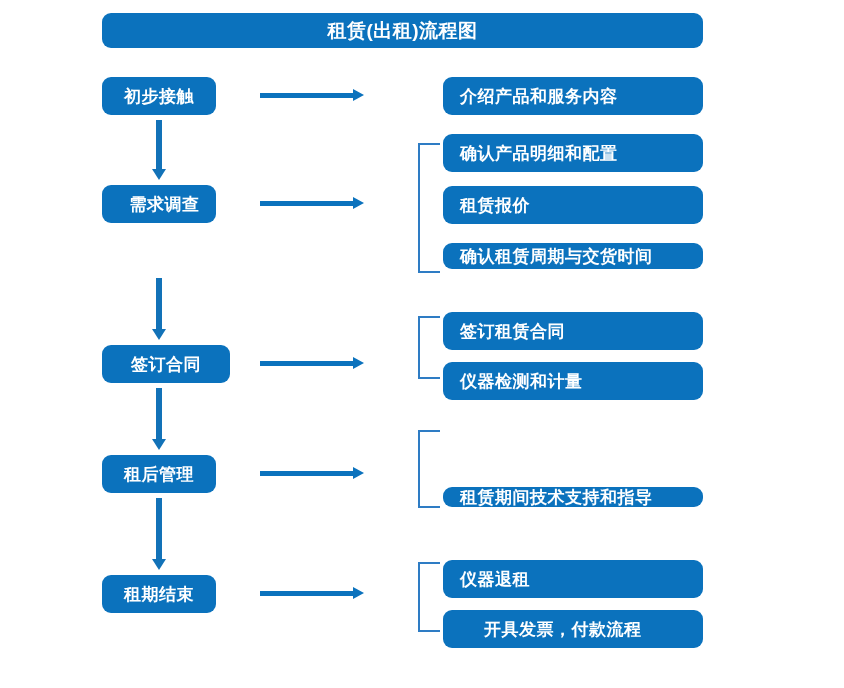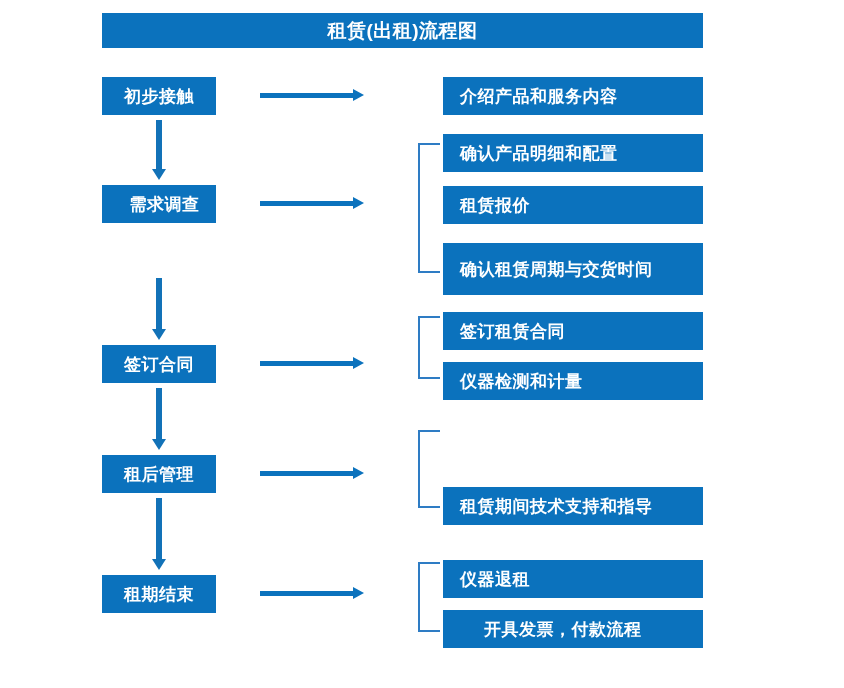--- a/index.html
+++ b/index.html
@@ -20,20 +20,21 @@
   .box {
     position: absolute;
     background: #0b72bd;
     color: #ffffff;
     font-weight: bold;
     display: flex;
     align-items: center;
     box-sizing: border-box;
     letter-spacing: 0.5px;
     white-space: nowrap;
+    border-radius: 9px;
   }
   .title-bar {
     justify-content: center;
     font-size: 19px;
   }
   .stage-box {
     justify-content: center;
     font-size: 17px;
   }
   .detail-box {
@@ -97,21 +98,21 @@
 <body>
 
 <div id="canvas">
 
   <div class="box title-bar" style="left:102px; top:13px; width:601px; height:35px;">租赁(出租)流程图</div>
 
   <div class="box stage-box" style="left:102px; top:77px; width:114px; height:38px;">初步接触</div>
 
   <div class="box stage-box" style="left:102px; top:185px; width:114px; height:38px;padding-left:11px;">需求调查</div>
 
-  <div class="box stage-box" style="left:102px; top:345px; width:114px; height:38px;">签订合同</div>
+  <div class="box stage-box" style="left:102px; top:345px; width:128px; height:38px;">签订合同</div>
 
   <div class="box stage-box" style="left:102px; top:455px; width:114px; height:38px;">租后管理</div>
 
   <div class="box stage-box" style="left:102px; top:575px; width:114px; height:38px;">租期结束</div>
 
   <div class="v-arrow" style="left:150px; top:120px; height:60px;">
     <div class="shaft" style="height:49px;"></div>
     <div class="head" style="top:49px;"></div>
   </div>
 
@@ -162,26 +163,26 @@
   <div class="bracket" style="left:418px; top:430px; width:22px; height:78px;"></div>
 
   <div class="bracket" style="left:418px; top:562px; width:22px; height:70px;"></div>
 
   <div class="box detail-box" style="left:443px; top:77px; width:260px; height:38px;">介绍产品和服务内容</div>
 
   <div class="box detail-box" style="left:443px; top:134px; width:260px; height:38px;">确认产品明细和配置</div>
 
   <div class="box detail-box" style="left:443px; top:186px; width:260px; height:38px;">租赁报价</div>
 
-  <div class="box detail-box" style="left:443px; top:243px; width:260px; height:52px;">确认租赁周期与交货时间</div>
+  <div class="box detail-box" style="left:443px; top:243px; width:260px; height:26px;">确认租赁周期与交货时间</div>
 
   <div class="box detail-box" style="left:443px; top:312px; width:260px; height:38px;">签订租赁合同</div>
 
   <div class="box detail-box" style="left:443px; top:362px; width:260px; height:38px;">仪器检测和计量</div>
 
 
-  <div class="box detail-box" style="left:443px; top:487px; width:260px; height:38px;">租赁期间技术支持和指导</div>
+  <div class="box detail-box" style="left:443px; top:487px; width:260px; height:20px;">租赁期间技术支持和指导</div>
 
   <div class="box detail-box" style="left:443px; top:560px; width:260px; height:38px;">仪器退租</div>
 
   <div class="box detail-box" style="left:443px; top:610px; width:260px; height:38px;padding-left:41px;">开具发票，付款流程</div>
 
 </div>
 
 </body></html>

